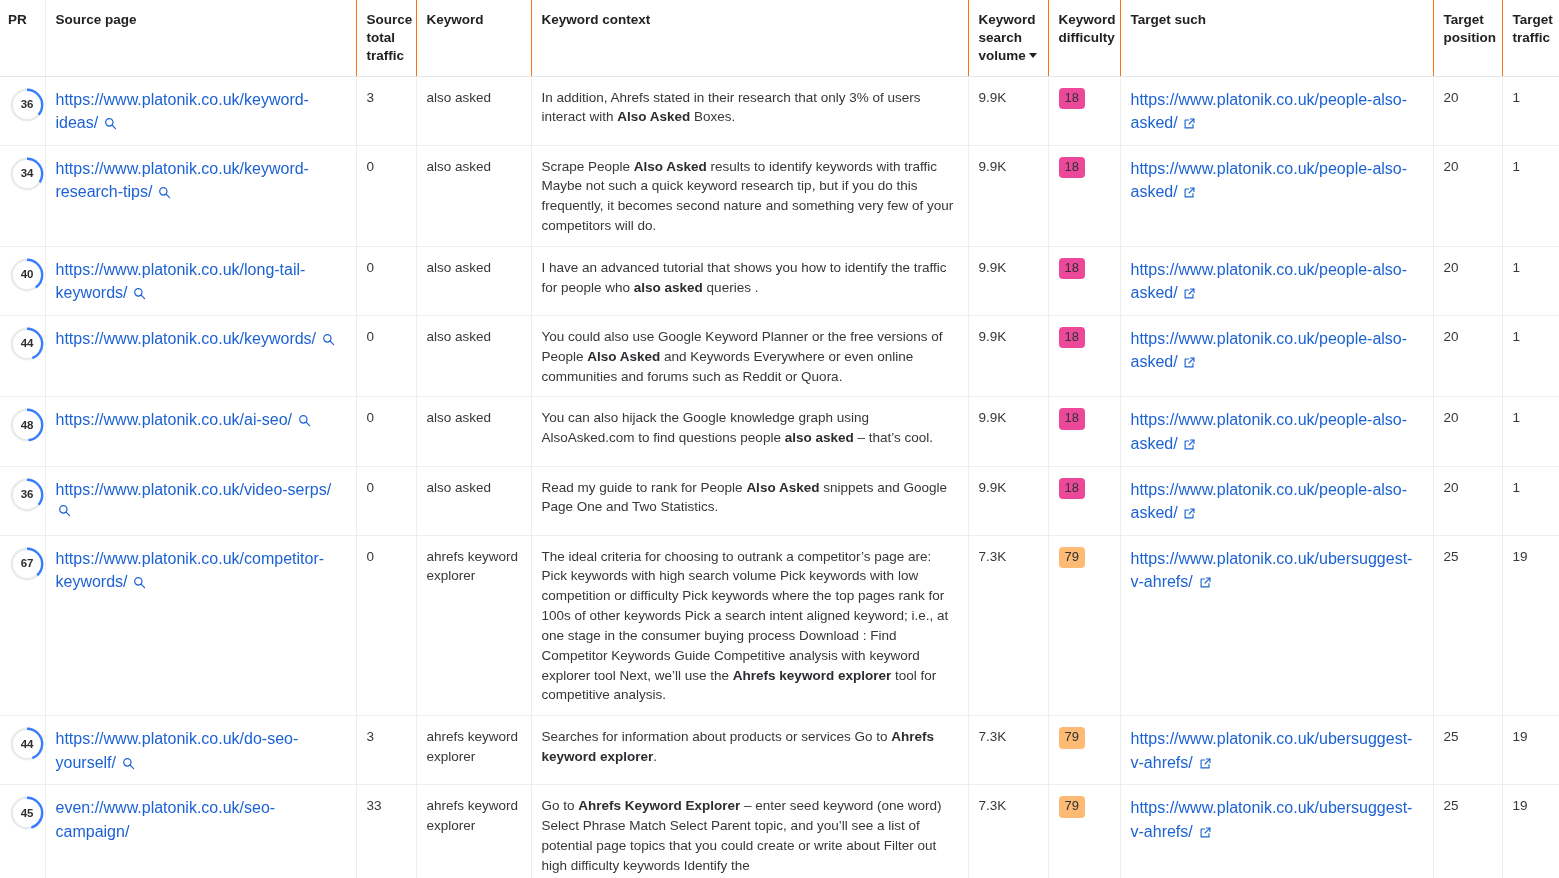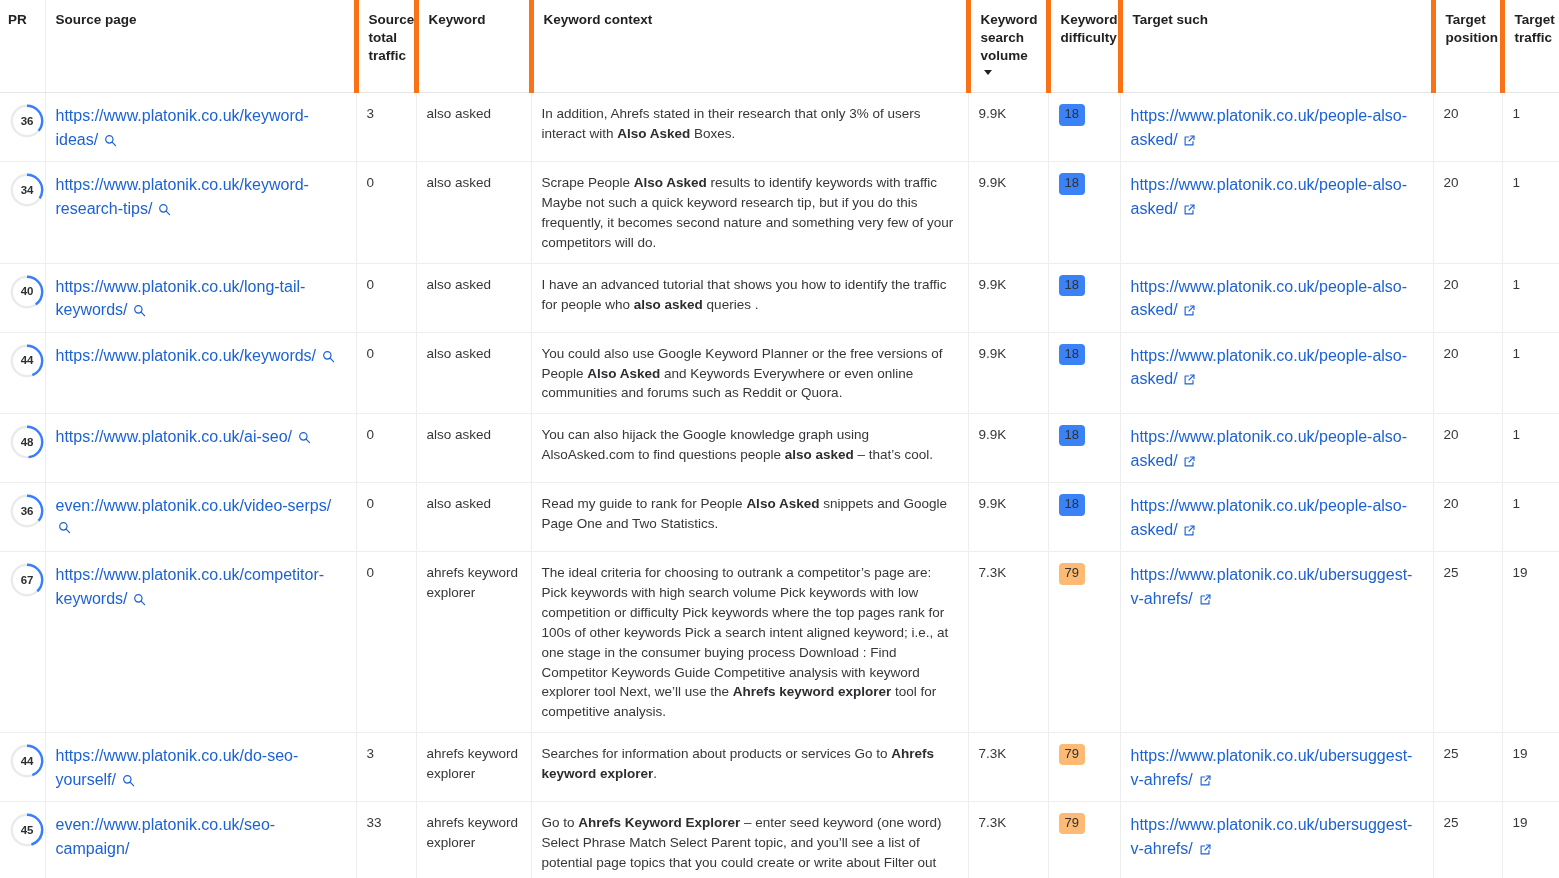--- a/index.html
+++ b/index.html
@@ -21,21 +21,21 @@
     padding-left: 42px;
   }
   table.data-table thead th {
     font-size: 13.5px;
     font-weight: bold;
     color: #222;
     text-align: left;
     vertical-align: top;
     padding: 11px 10px 10px 10px;
     border-bottom: 1px solid #e3e6e8;
-    border-right: 5px solid #f97316;
+    border-right: 1px solid #f97316;
     background: #fff;
     line-height: 1.32;
     height: 76px;
   }
   table.data-table thead th.col-pr { border-right: 1px solid #eceef0; padding-left: 8px; }
   table.data-table thead th:last-child { border-right: none; }
 
   table.data-table tbody td {
     vertical-align: top;
     padding: 11px 10px 10px 10px;
@@ -97,21 +97,21 @@
   .kd-badge {
     display:inline-block;
     min-width: 26px;
     padding: 2px 6px 3px 6px;
     border-radius: 4px;
     font-size: 13px;
     color: #2f3134;
     text-align: center;
     line-height: 1.25;
   }
-  .kd-green  { background: #3b82f6; }
+  .kd-green  { background: #ec4899; }
   .kd-orange { background: #fdba74; }
 
   .sort-caret {
     display:inline-block;
     margin-left: 3px;
     width: 0; height: 0;
     border-left: 4.5px solid transparent;
     border-right: 4.5px solid transparent;
     border-top: 5.5px solid #222;
     vertical-align: 2px;
@@ -289,21 +289,21 @@
         <tr>
           <td class="pr-cell">
             <span class="donut">
               <svg viewBox="0 0 34 34">
                 <circle class="ring-bg" cx="17" cy="17" r="15.2"></circle>
                 <circle class="ring-fg" cx="17" cy="17" r="15.2" stroke-dasharray="34.38 61.12"></circle>
               </svg>
               <span class="pr-num">36</span>
             </span>
           </td>
-          <td><a class="link src-link" href="#">even://www.platonik.co.uk/video-serps/</a> <span class="inline-icon"><svg viewBox="0 0 16 16" fill="none" stroke="#1c62d4" stroke-width="1.5">
+          <td><a class="link src-link" href="#">https://www.platonik.co.uk/video-serps/</a> <span class="inline-icon"><svg viewBox="0 0 16 16" fill="none" stroke="#1c62d4" stroke-width="1.5">
                 <circle cx="6.6" cy="6.6" r="4.5"></circle>
                 <line x1="10" y1="10" x2="14.2" y2="14.4" stroke-linecap="round"></line>
               </svg></span></td>
           <td class="num">0</td>
           <td>also asked</td>
           <td>Read my guide to rank for People <b>Also Asked</b> snippets and Google Page One and Two Statistics.</td>
           <td class="num">9.9K</td>
           <td><span class="kd-badge kd-green">18</span></td>
           <td><a class="link" href="#">https://www.platonik.co.uk/people-also-asked/</a> <span class="inline-icon"><svg viewBox="0 0 16 16" fill="none" stroke="#1c62d4" stroke-width="1.4">
                 <path d="M12.3 9.2v4.2H2.6V3.7h4.3" stroke-linecap="round" stroke-linejoin="round"></path>

